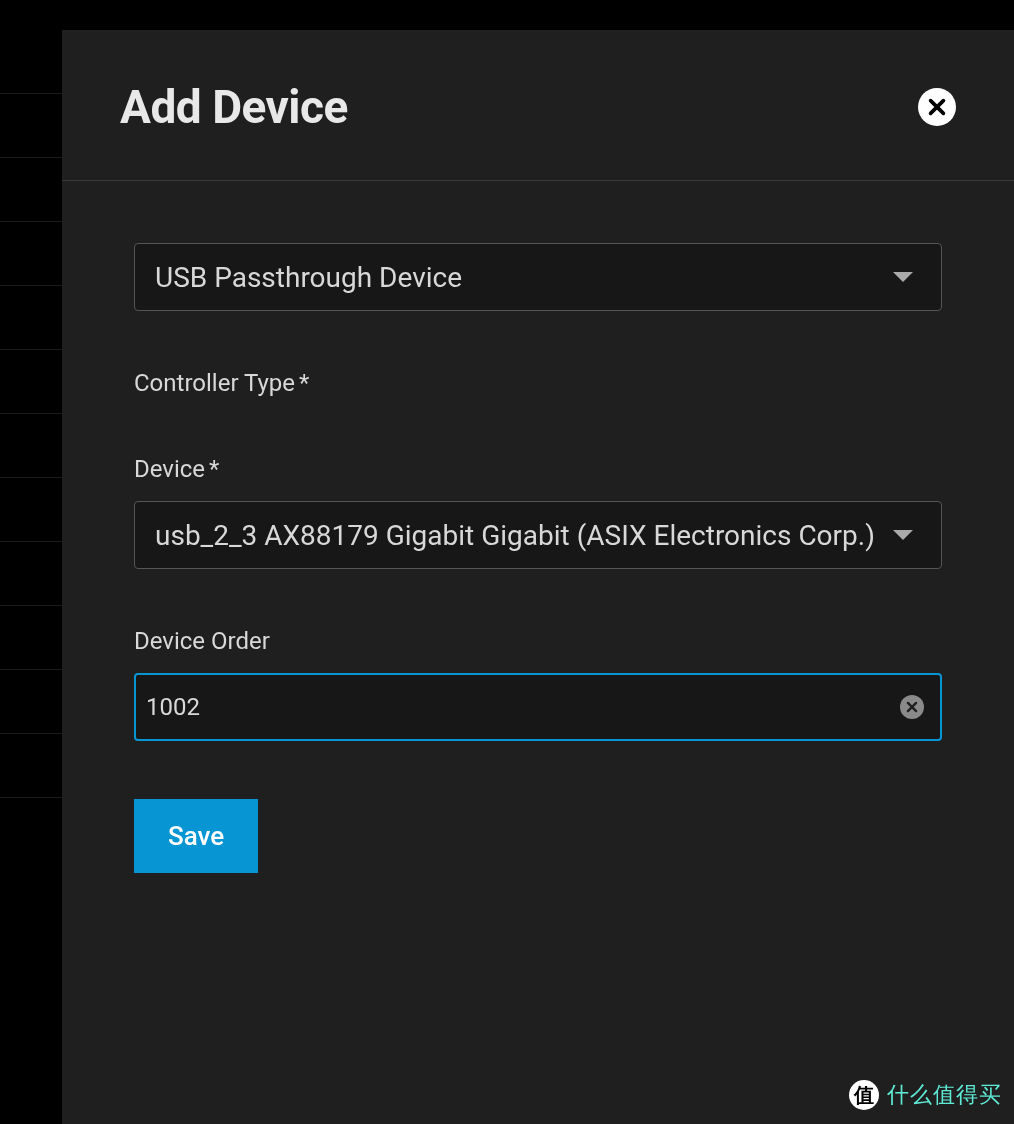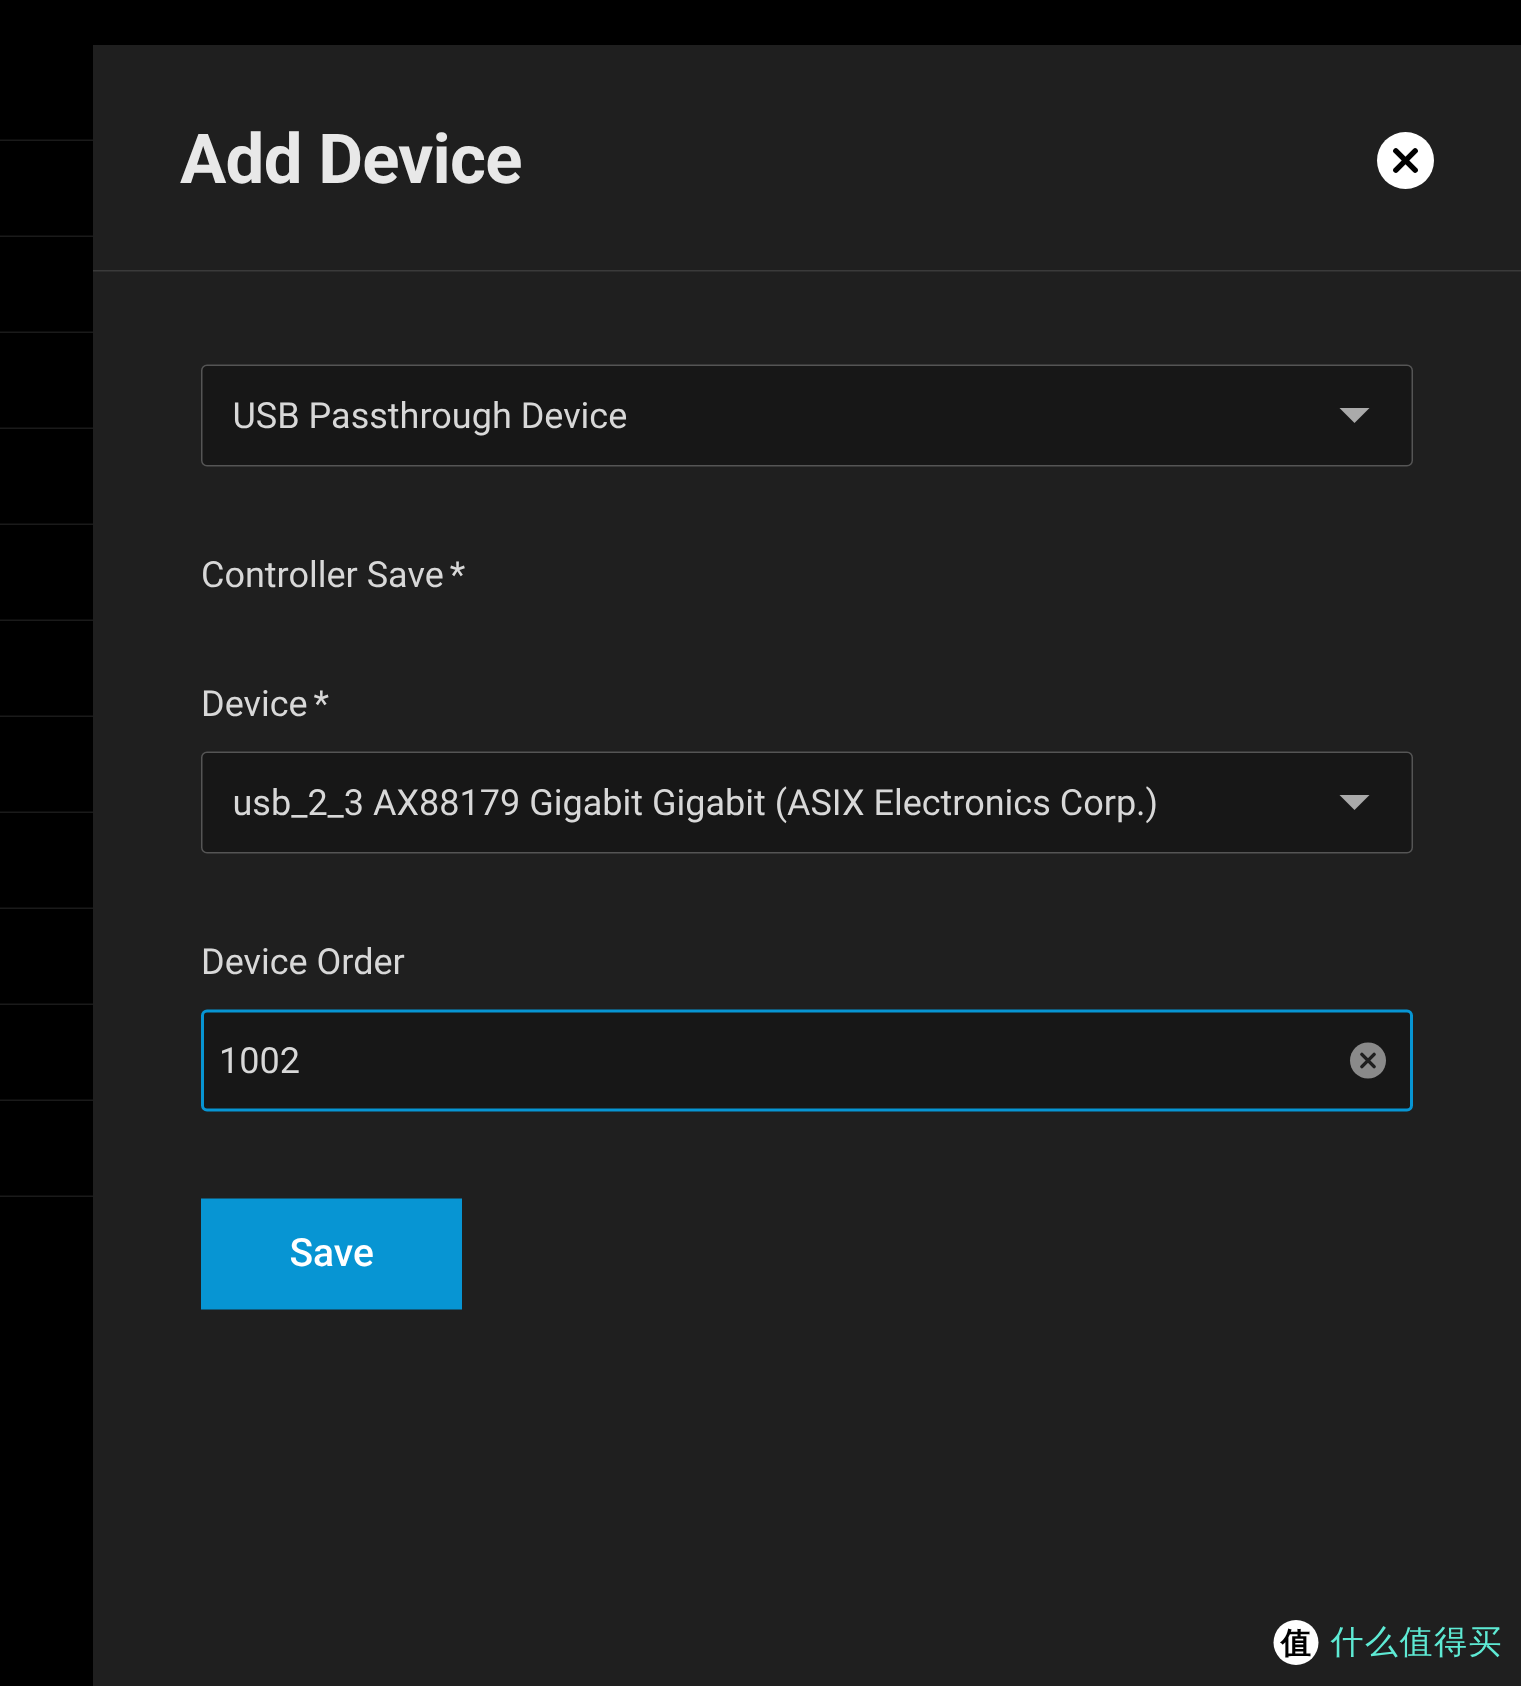--- a/index.html
+++ b/index.html
@@ -84,21 +84,21 @@
       height: 68px;
       background: #171717;
       border: 1px solid #555;
       border-radius: 4px;
       display: flex;
       align-items: center;
       padding: 0 20px;
       cursor: pointer;
     }
     .select-value {
-      font-size: 24px;
+      font-size: 28px;
       color: #d8d8d8;
       flex: 1;
     }
     .chevron-down {
       width: 0;
       height: 0;
       border-left: 10px solid transparent;
       border-right: 10px solid transparent;
       border-top: 10px solid #aaa;
       margin-right: 8px;
@@ -137,21 +137,21 @@
     .clear-btn svg {
       width: 14px;
       height: 14px;
     }
     .save-btn {
       background: #0795d3;
       color: #fff;
       border: none;
       font-size: 26px;
       font-weight: 500;
-      padding: 22px 59px;
+      padding: 22px 34px;
       cursor: pointer;
       font-family: inherit;
     }
     .watermark {
       position: absolute;
       bottom: 14px;
       right: 12px;
       display: flex;
       align-items: center;
       gap: 8px;
@@ -218,21 +218,21 @@
 
     <div class="form-group">
       <div class="select-wrapper">
         <span class="select-value">USB Passthrough Device</span>
         <span class="chevron-down"></span>
       </div>
     </div>
 
     <div class="form-group">
       <label class="form-label">
-        <span>Controller Save</span><span class="required-mark">*</span>
+        <span>Controller Type</span><span class="required-mark">*</span>
       </label>
     </div>
 
     <div class="form-group">
       <label class="form-label">
         <span>Device</span><span class="required-mark">*</span>
       </label>
       <div class="select-wrapper">
         <span class="select-value">usb_2_3 AX88179 Gigabit Gigabit (ASIX Electronics Corp.)</span>
         <span class="chevron-down"></span>

